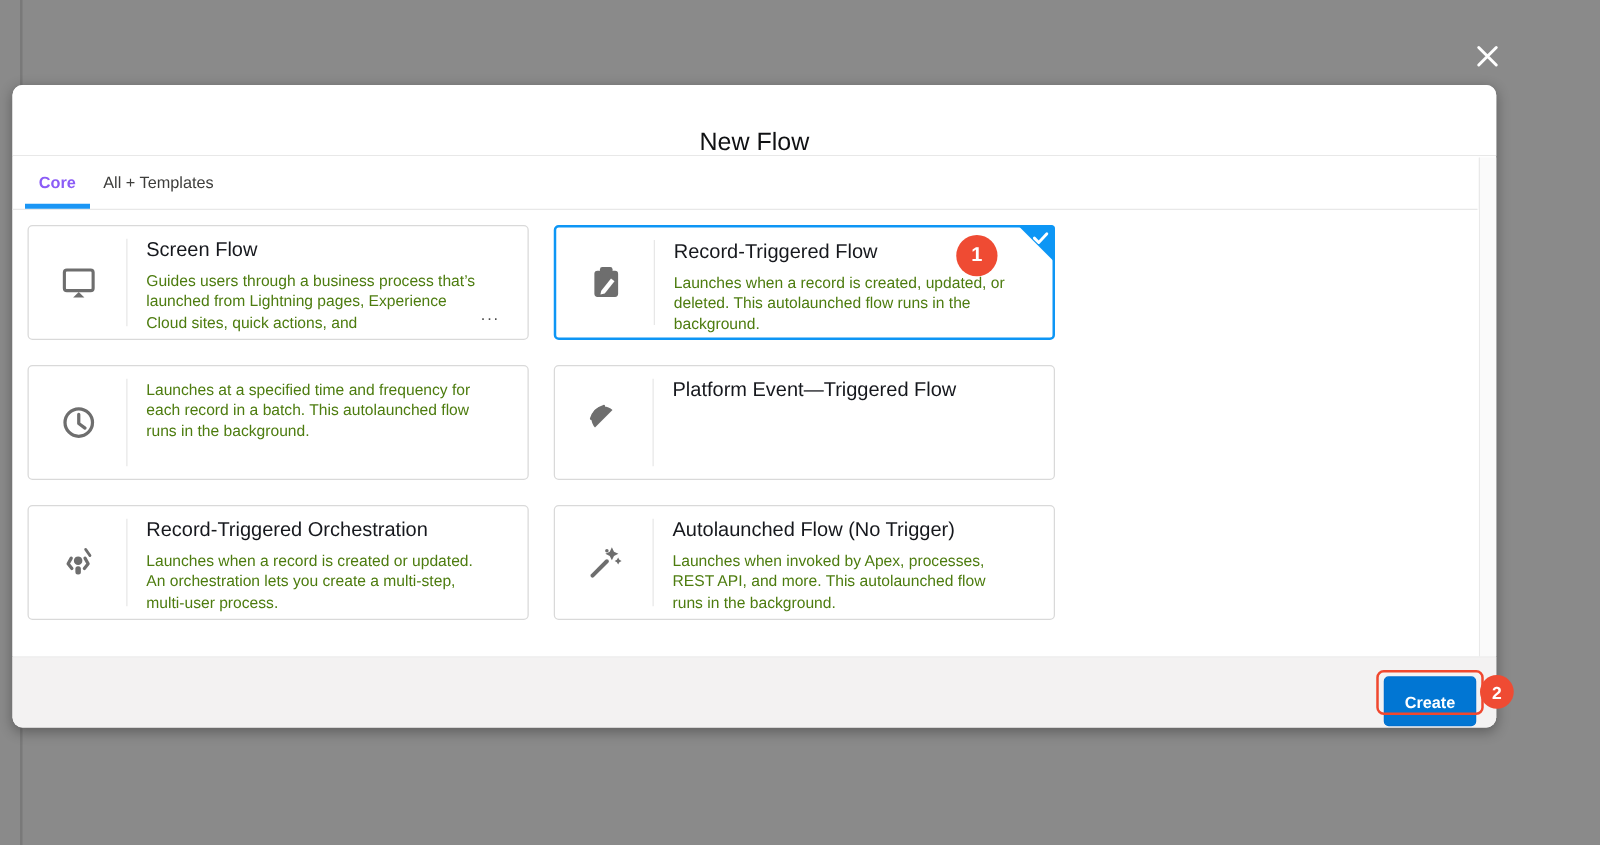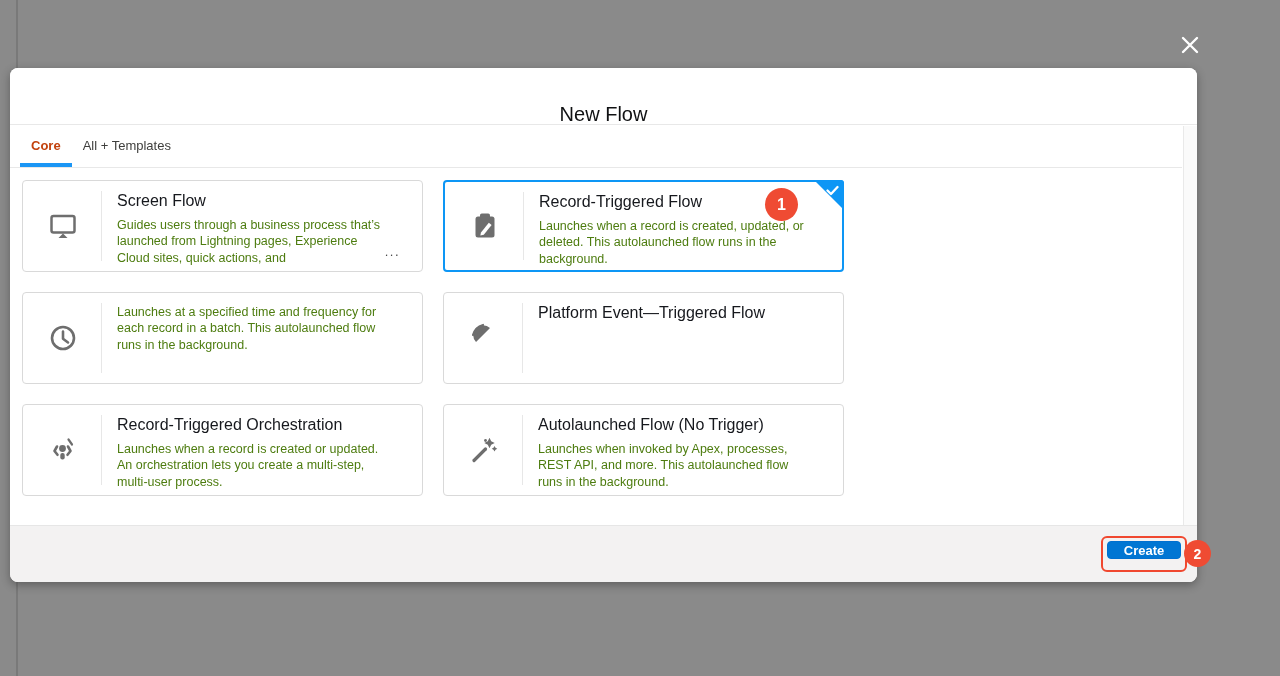--- a/index.html
+++ b/index.html
@@ -36,21 +36,21 @@
 
   .tabbar {
     position:absolute; top:57px; left:0; right:15px; height:43px;
     border-bottom:1px solid #e8e8e8; display:flex; align-items:stretch; padding-left:10px;
     background:#fff;
   }
   .tab {
     display:flex; align-items:center; padding:2px 11px 0;
     font-size:13px; color:#3e3e3c; cursor:pointer; border-bottom:4px solid transparent;
   }
-  .tab.active { font-weight:700; color:#c2410c; border-bottom-color:#1b96f5; }
+  .tab.active { font-weight:700; color:#8b5cf6; border-bottom-color:#1b96f5; }
 
   .content {
     position:absolute; top:100px; left:0; right:14px; bottom:57px;
     padding:12px; background:#fff; overflow:hidden;
   }
   .grid {
     display:grid; grid-template-columns:401px 401px; grid-auto-rows:92px;
     column-gap:14px; row-gap:18px;gap:20px;
   }
   .card {
@@ -82,21 +82,21 @@
     display:flex; align-items:center; justify-content:center; font-weight:700; z-index:4;
   }
   .badge-step1 { width:33px; height:33px; right:44px; top:6px; font-size:16px; }
   .badge-step2 { width:27px; height:27px; right:-14px; top:14px; font-size:14px; }
 
   .footer {
     position:absolute; left:0; right:0; bottom:0; height:57px;
     background:#f3f2f2; border-top:1px solid #e6e6e6; border-radius:0 0 8px 8px;
   }
   .create-btn {
-    position:absolute; right:16px; top:15px; width:74px; height:18px;
+    position:absolute; right:16px; top:15px; width:74px; height:40px;
     background:#0176d3; color:#fff; border:1px solid #0170cf; border-radius:4px;
     font-size:13px; font-weight:700; cursor:pointer; font-family:"Liberation Sans",sans-serif;
   }
   .annot-rect {
     position:absolute; right:10px; top:10px; width:86px; height:36px;
     border:2px solid #f0482f; border-radius:6px; pointer-events:none;
   }
   svg { display:block; }
 </style>
 </head>

